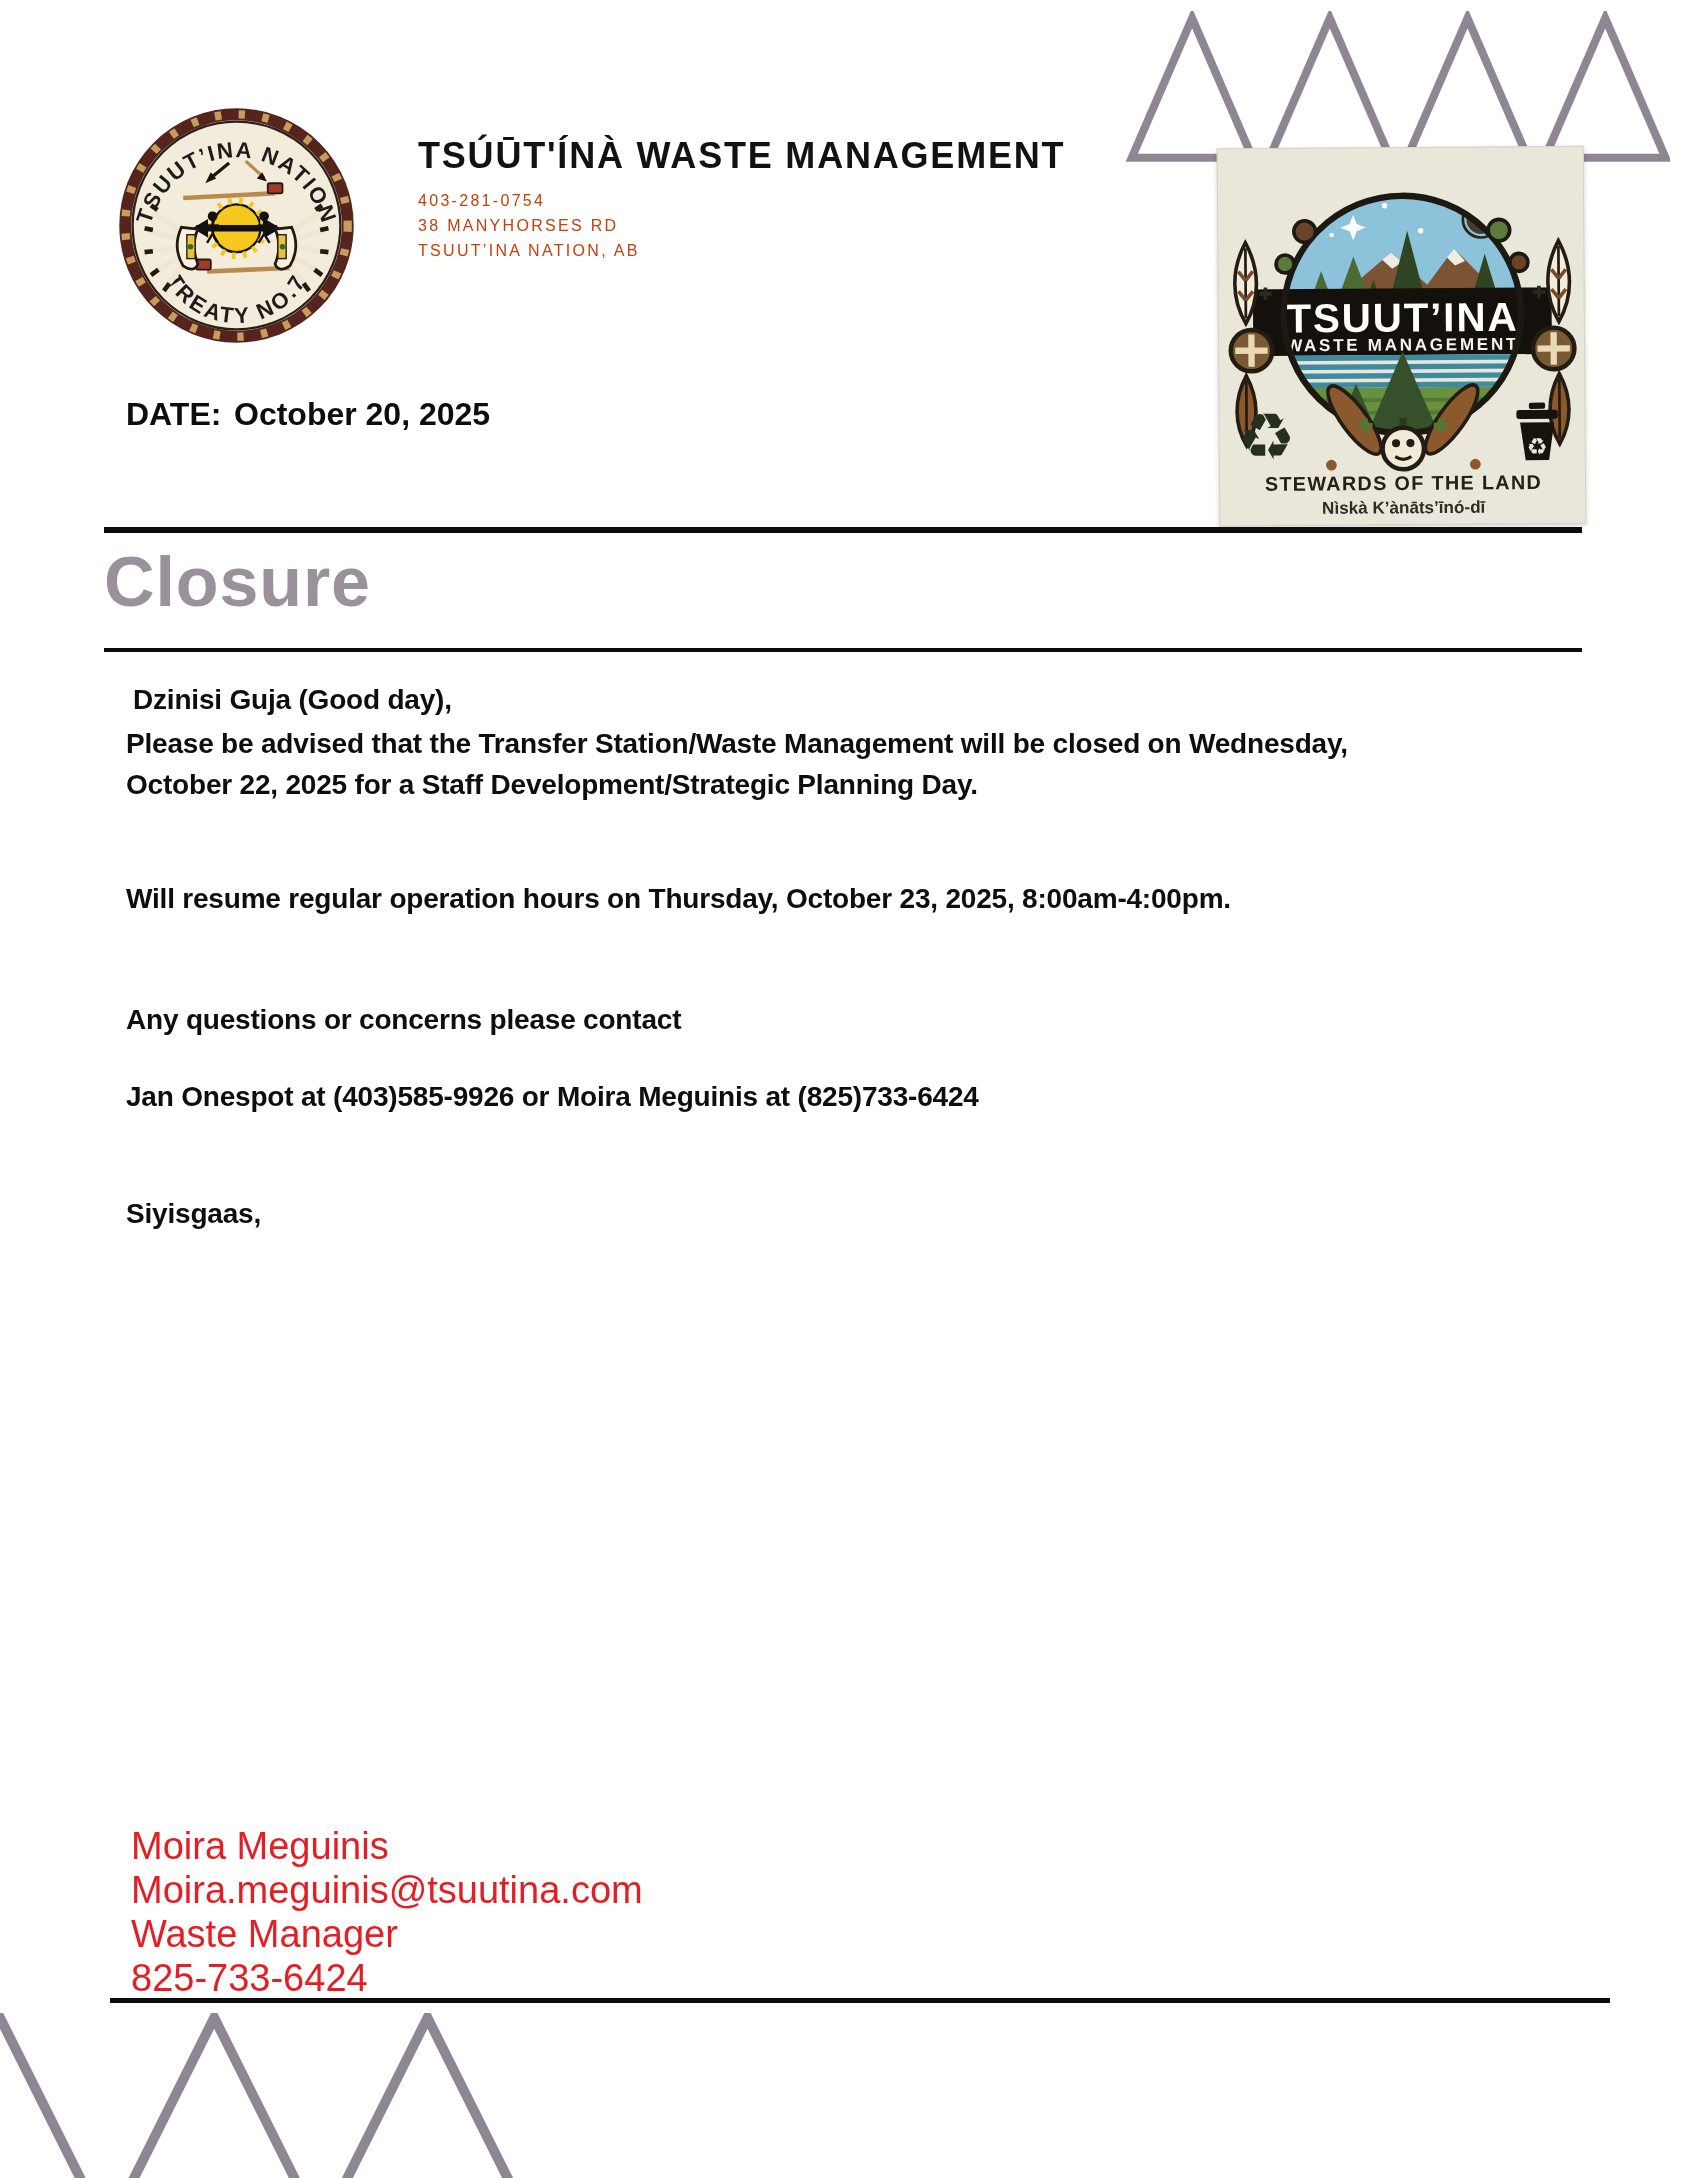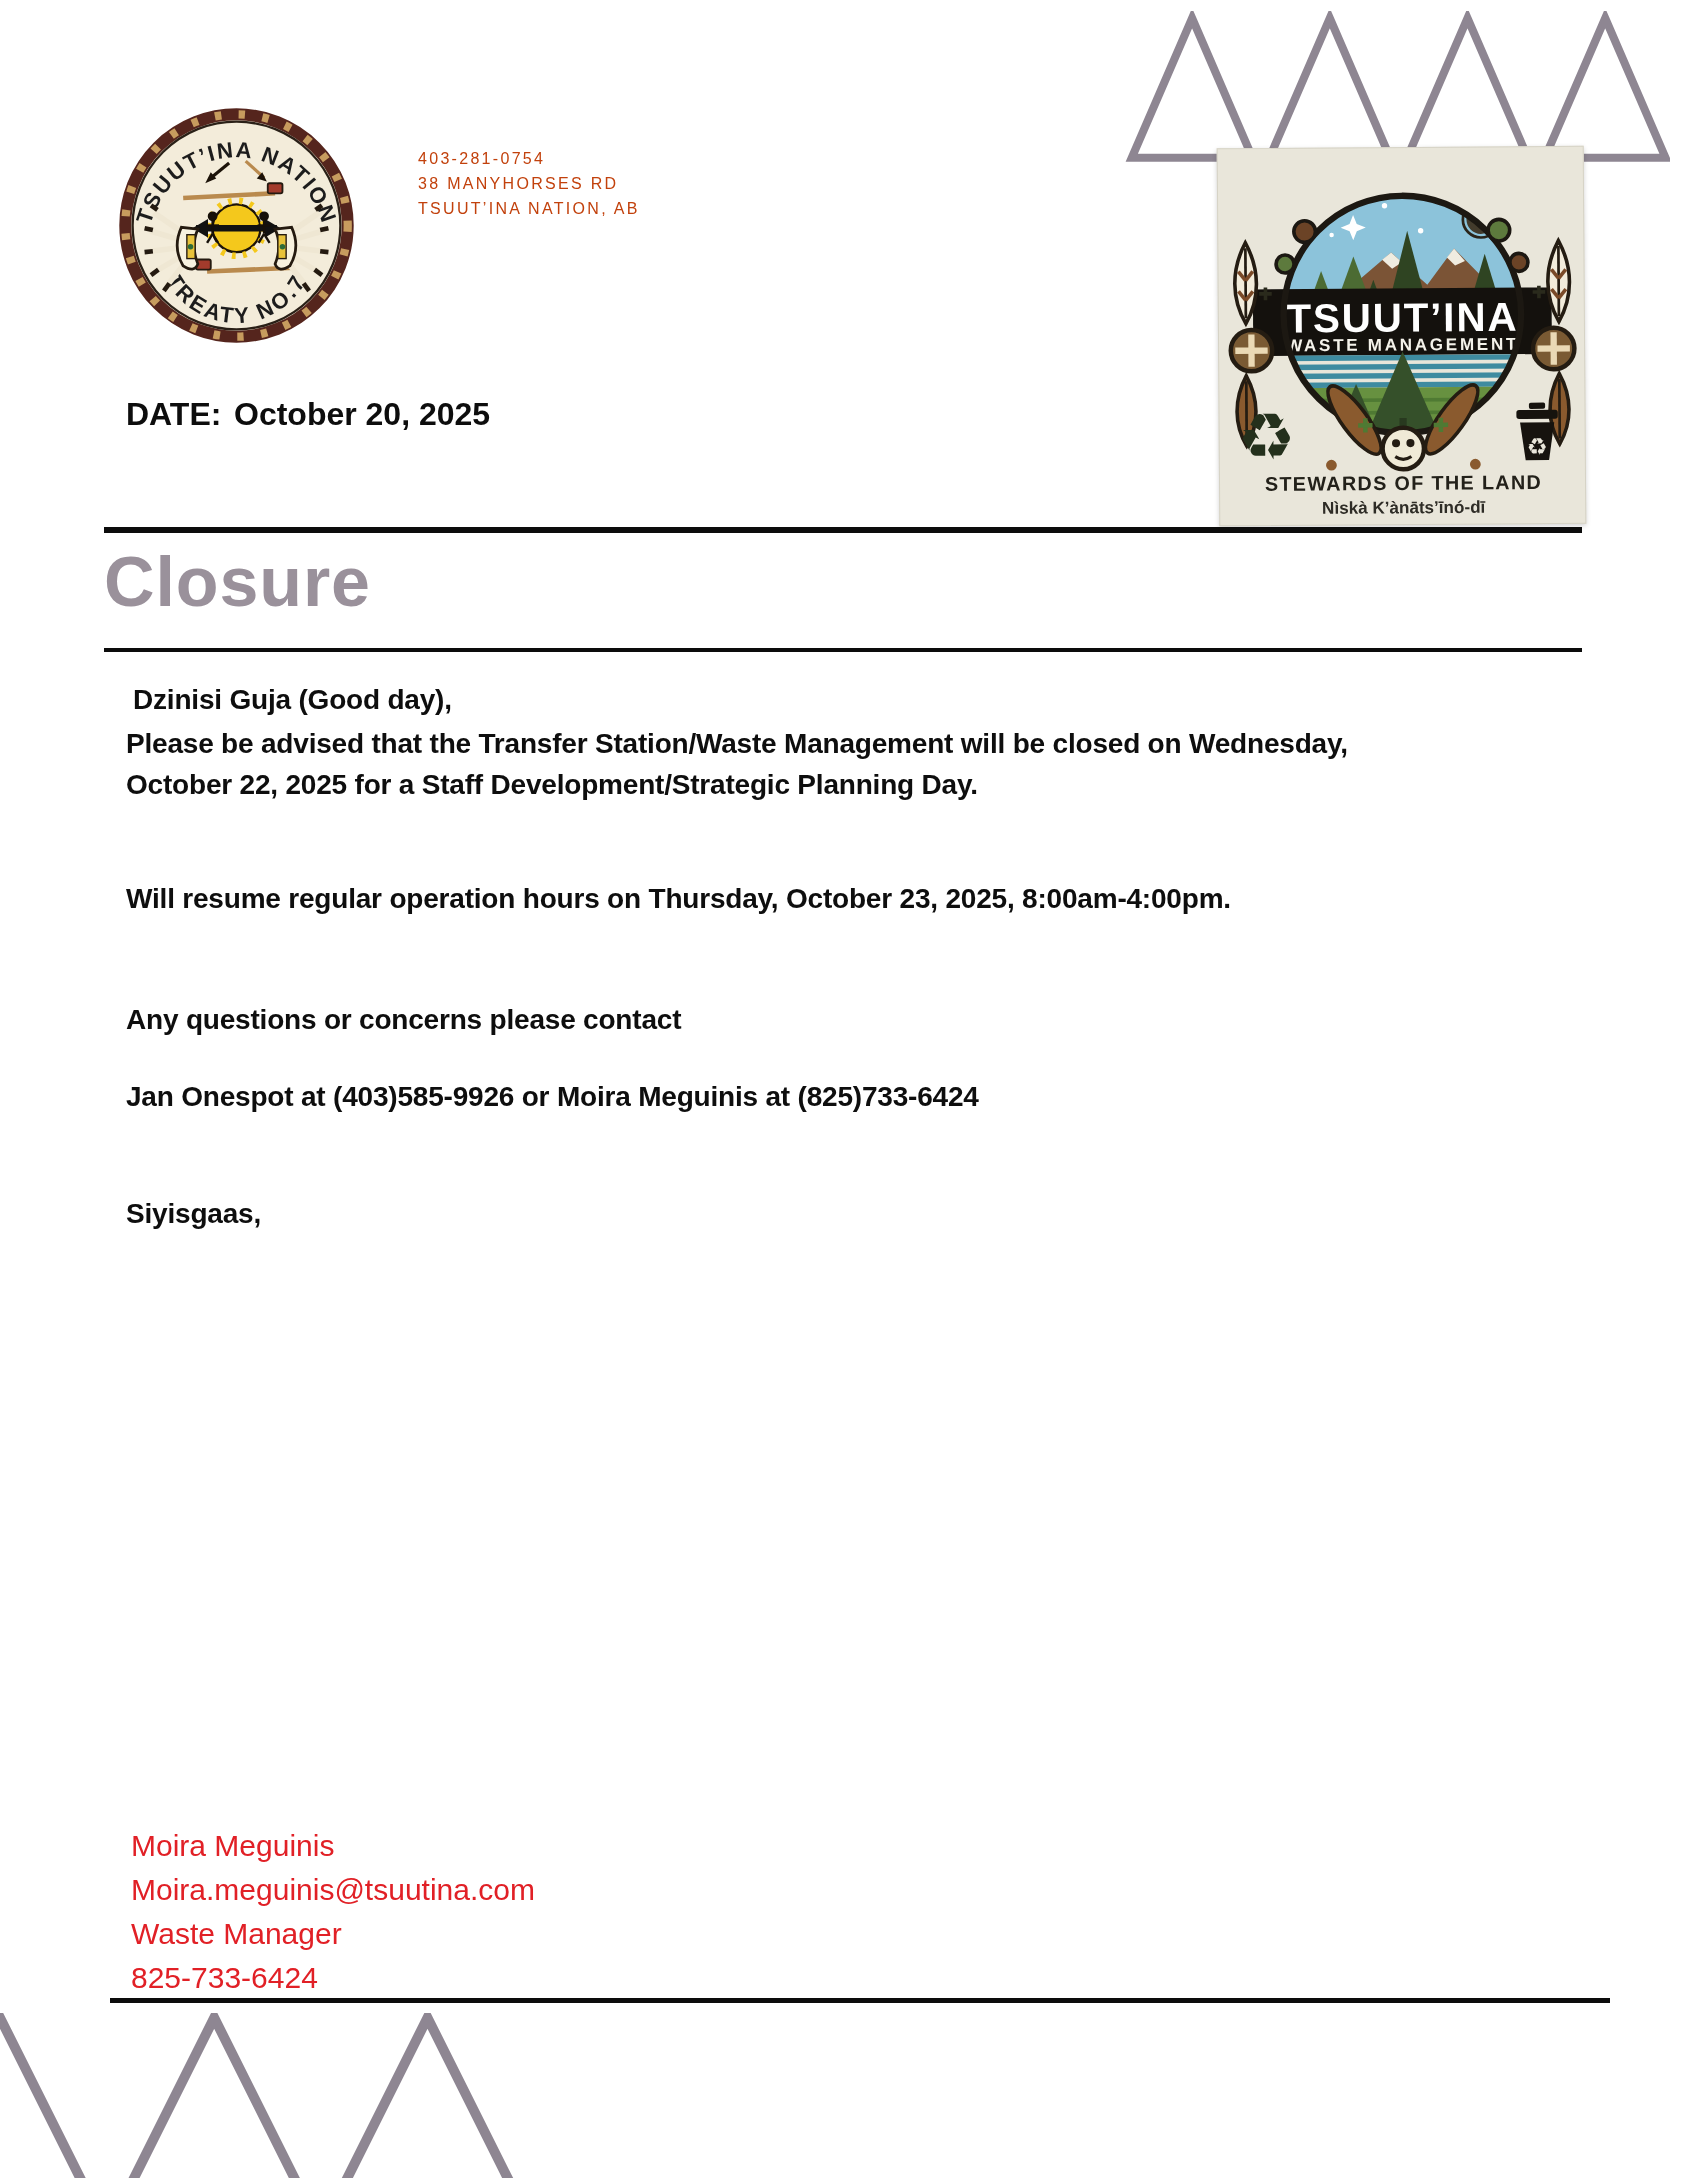--- a/index.html
+++ b/index.html
@@ -38,21 +38,21 @@
   
   .doc-line { position:absolute; font-size:28px; font-weight:bold; color:#0e0e0e; white-space:nowrap; letter-spacing:-0.2px; }
   .l-greeting { left:133px; top:684px;text-align:center; }
   .l-para1 { left:126px; top:723px; line-height:41px; }
   .l-para2 { left:126px; top:883px; }
   .l-para3 { left:126px; top:1004px; }
   .l-para4 { left:126px; top:1081px; }
   .l-closing { left:126px; top:1198px; }
 
   
-  .signature { position:absolute; left:131px; top:1824px; font-size:30px; font-weight:400;
+  .signature { position:absolute; left:131px; top:1824px; font-size:38px; font-weight:400;
                color:#e12026; line-height:44px; }
   .signature div { white-space:nowrap; }
 </style>
 </head>
 <body>
 
 <div class="page">
 
   <svg class="tri-top" width="558" height="153" viewBox="0 0 620 170">
     <g fill="none" stroke="#8e8692" stroke-width="9" stroke-linejoin="miter">
@@ -149,20 +149,21 @@
           <line x1="45" y1="178" x2="37" y2="184"></line>
         <line x1="57" y1="193" x2="51" y2="201"></line>
       </g>
       <path d="M70 132 q-10 22 2 42 q12 8 16 -2 q-8 -20 0 -38 Z" fill="#f7f1df" stroke="#241a10" stroke-width="3"></path>
       <rect x="76" y="140" width="9" height="26" fill="#e8c23a" stroke="#241a10" stroke-width="1.5"></rect>
       <circle cx="80" cy="153" r="3" fill="#2e6b38"></circle>
     </g>
   </svg>
 
   <div class="header-text">
+    <div class="org-title">TSÚŪT'ÍNÀ WASTE MANAGEMENT</div>
     <div class="addr">
       <div>403-281-0754</div>
       <div>38 MANYHORSES RD</div>
       <div>TSUUT’INA NATION, AB</div>
     </div>
   </div>
 
   <div class="badge-wrap">
     <svg width="367" height="378" viewBox="0 0 408 420">
       <defs>

